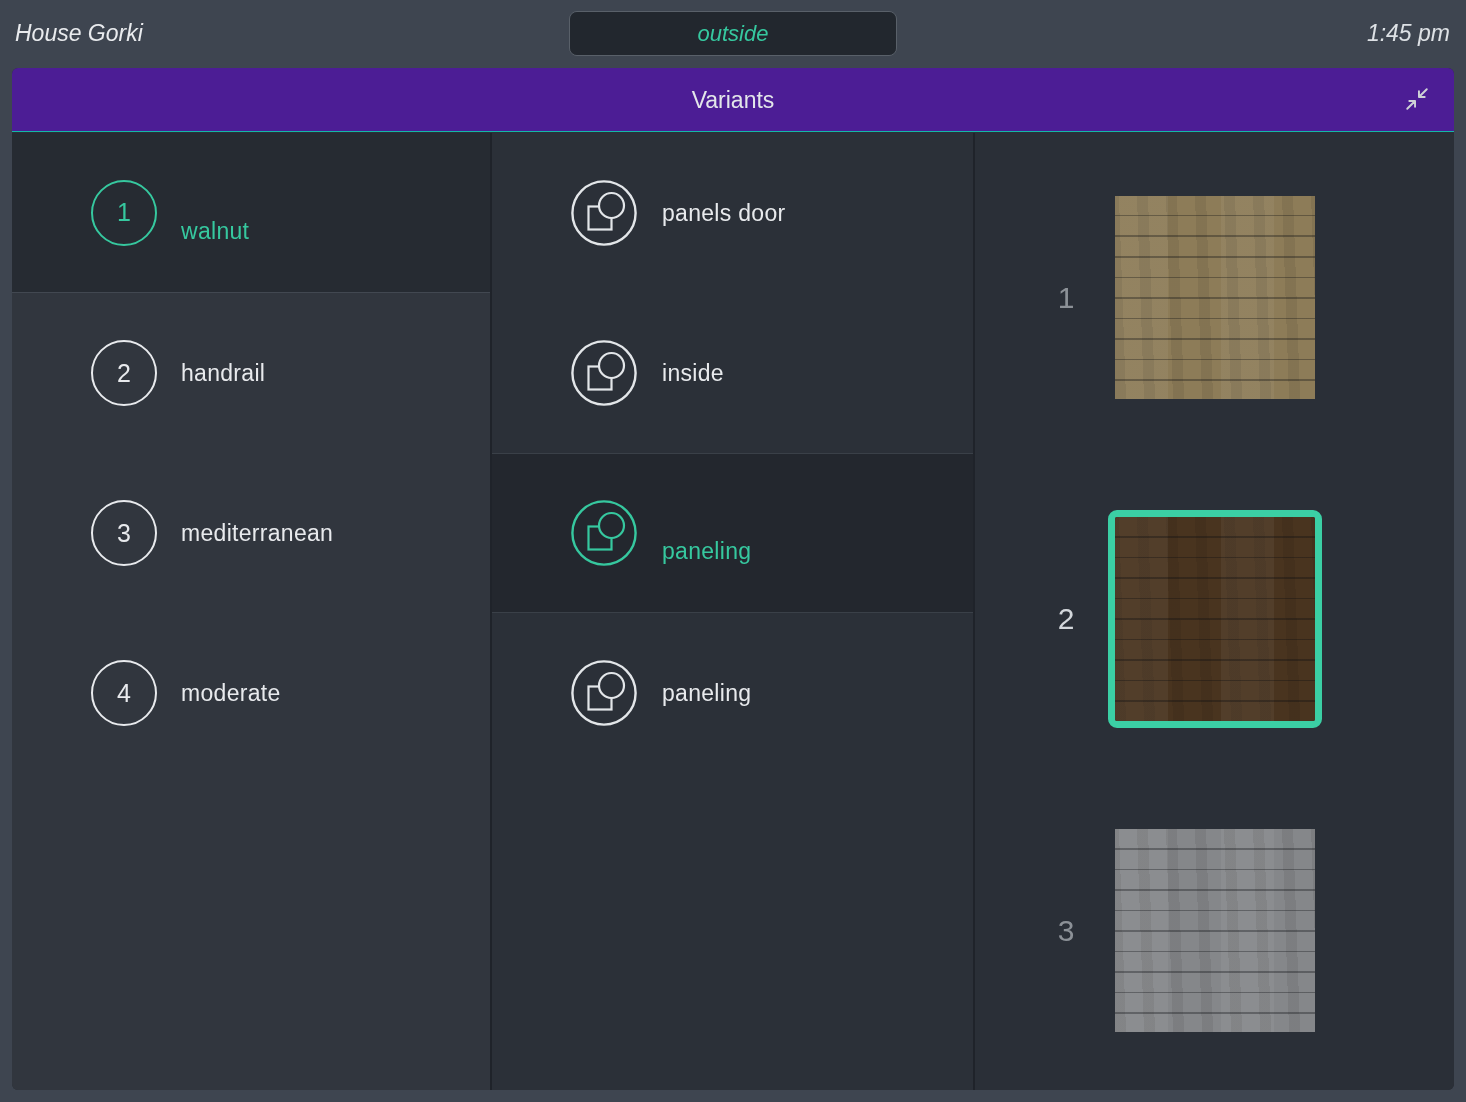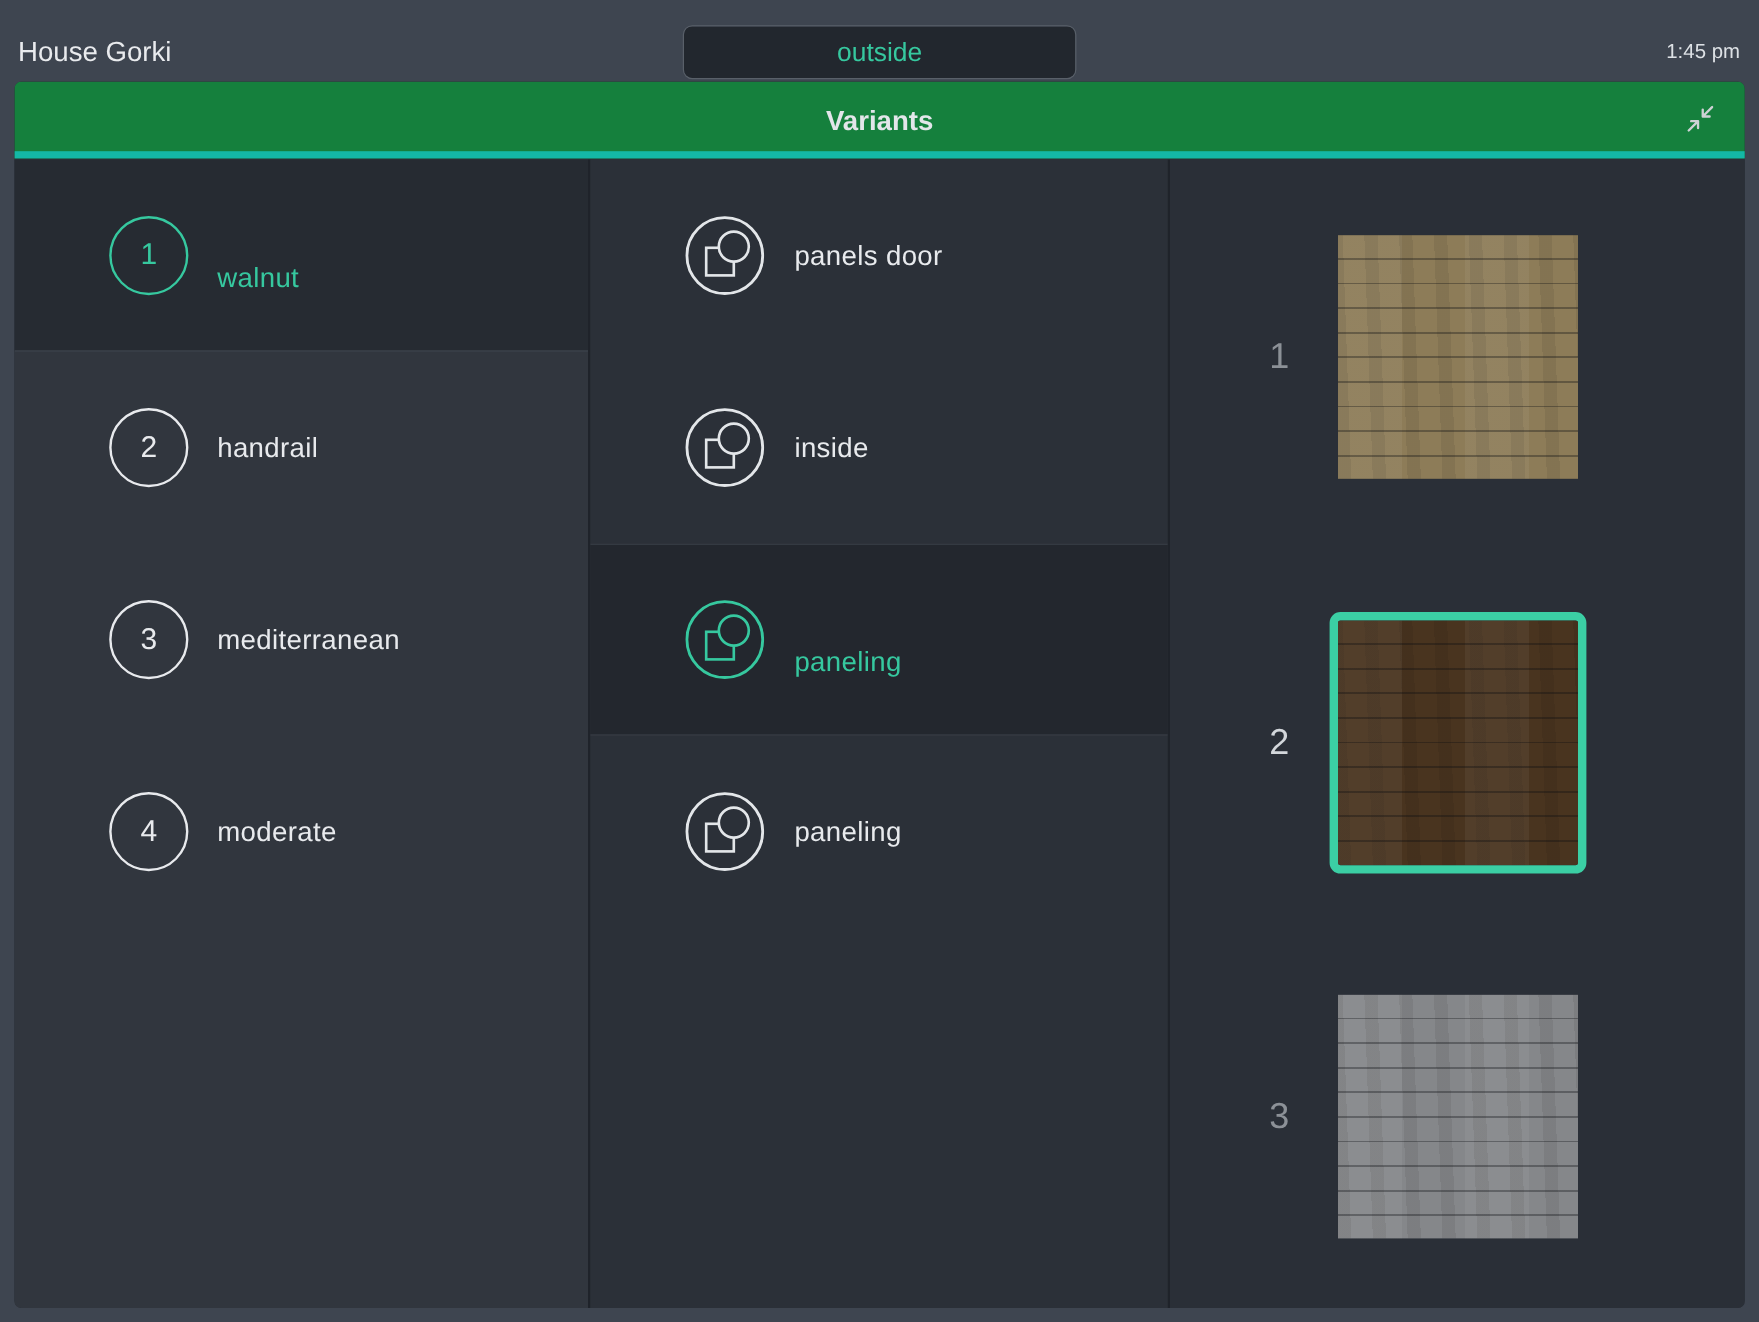--- a/index.html
+++ b/index.html
@@ -6,23 +6,23 @@
   html,body { margin:0; padding:0; }
   body {
     width:1466px; height:1102px; position:relative; overflow:hidden;
     background:#3e4550;
     font-family:"Liberation Sans", sans-serif;
     -webkit-font-smoothing:antialiased;
   }
   :root { --accent:#36c89f; }
 
   
-  .topbar { position:absolute; top:10px; left:0; width:100%; height:68px; }
+  .topbar { position:absolute; top:0; left:0; width:100%; height:68px;font-style:italic; }
   .topbar-title { position:absolute; left:15px; top:0; line-height:66px; font-size:23px; color:#e9ebee; }
-  .topbar-time  { position:absolute; right:16px; top:0; line-height:66px; font-size:17px; color:#dde1e5; }
+  .topbar-time  { position:absolute; right:16px; top:0; line-height:66px; font-size:23px; color:#dde1e5; }
   .toggle {
     position:absolute; left:50%; top:11px; transform:translateX(-50%);
     width:328px; height:45px; display:flex;
     border:1px solid #596069; border-radius:8px; overflow:hidden;
     background:#0c4a6e;
   }
   .toggle-seg {
     flex:1; display:flex; align-items:center; justify-content:center;
     font-size:22px; cursor:default;
   }
@@ -32,21 +32,21 @@
     color:#e9ebee; border-left:1px solid #1e2228;
   }
 
   
   .panel {
     position:absolute; left:12px; top:68px; width:1442px; height:1022px;
     background:#2b3038; border-radius:6px; overflow:hidden;
   }
   .panel-header {
     position:absolute; top:0; left:0; width:100%; height:64px;
-    background:#15803d; border-bottom:6px solid #14b8a6;font-weight:bold;
+    background:#4c1d95; border-bottom:1px solid #14b8a6;
   }
   .panel-title { text-align:center; line-height:64px; font-size:23px; color:#e3e6ea; }
   .collapse-btn {
     position:absolute; right:20px; top:16px; width:34px; height:34px;
     display:flex; align-items:center; justify-content:center;
   }
 
   .content { position:absolute; top:65px; left:0; right:0; bottom:0; display:flex; }
   .vdivider { width:2px; background:#1f232a; }
   .col { position:relative; height:100%; }

